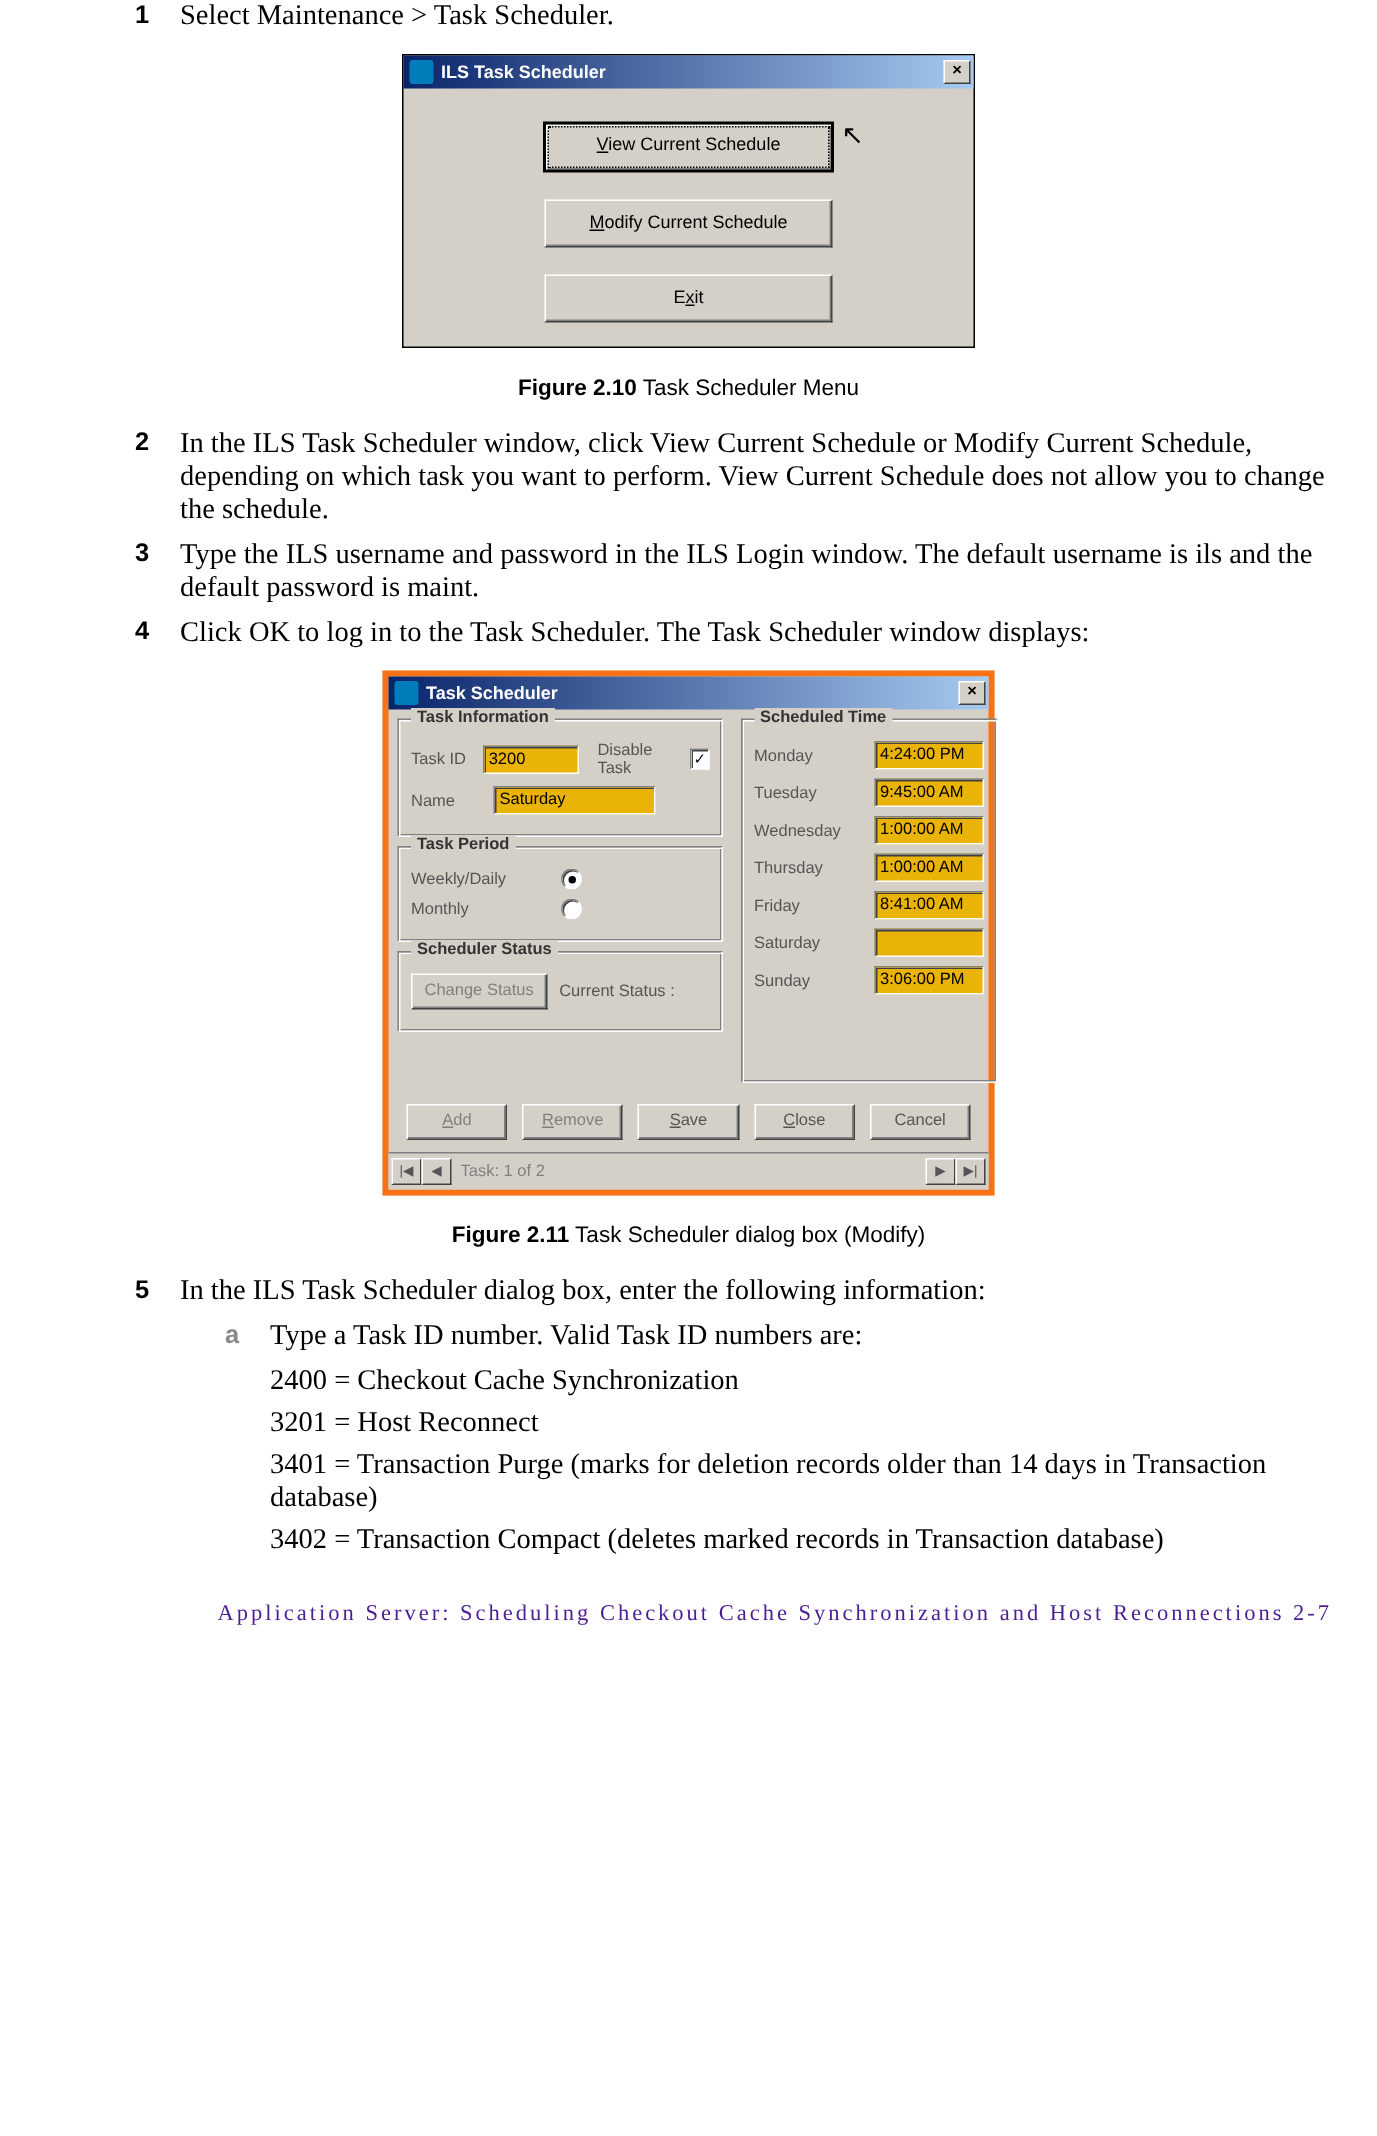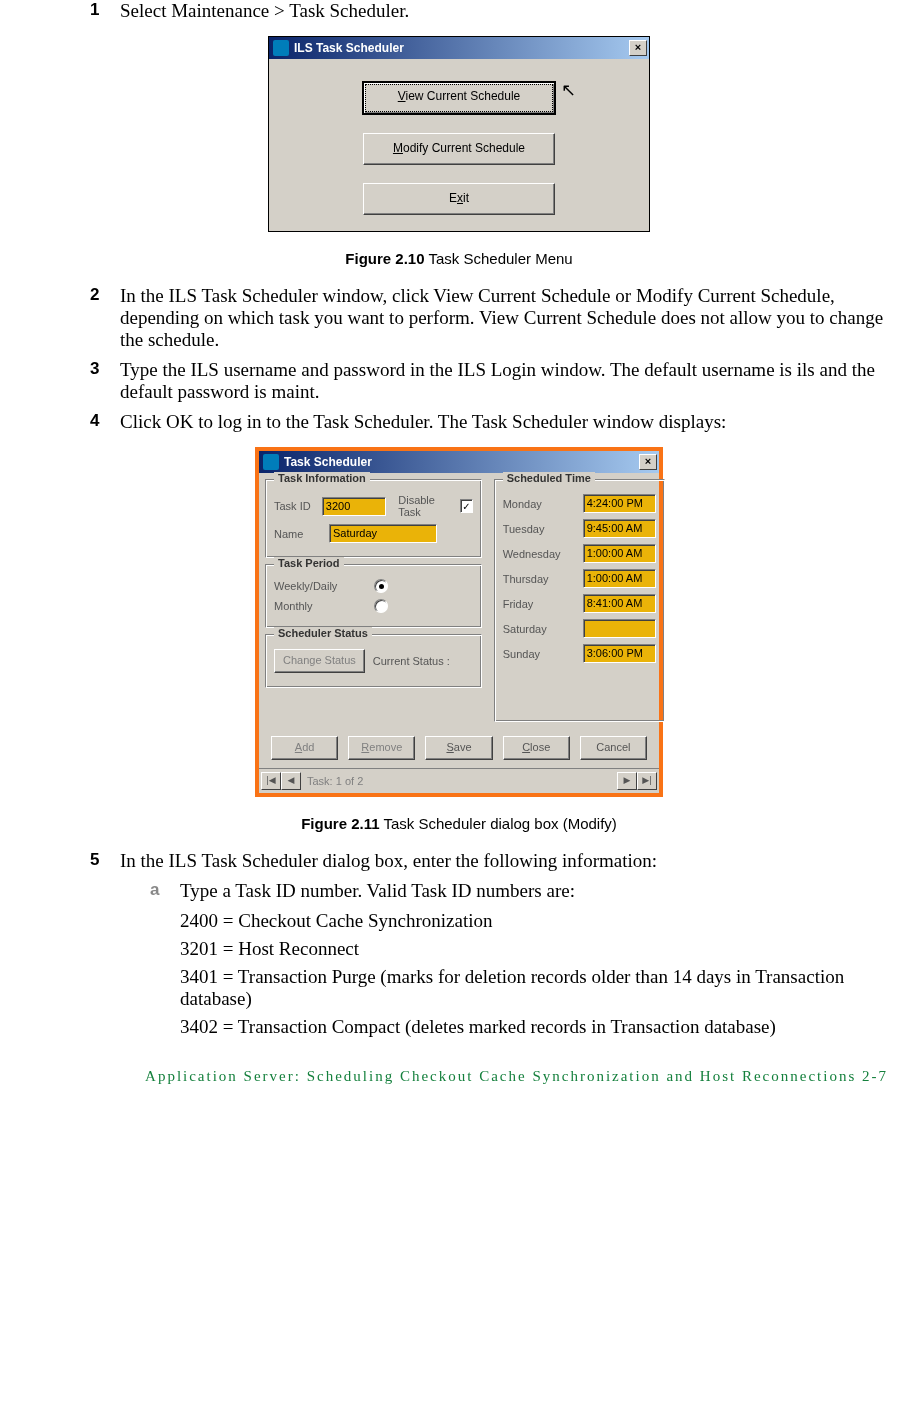--- a/index.html
+++ b/index.html
@@ -54,21 +54,21 @@
     text-align: center;
     font-family: Arial, sans-serif;
     font-size: 15px;
     margin: 18px 0;
   }
   .caption .figlabel { font-weight: bold; }
   .footer {
     font-family: "Times New Roman", serif;
     font-size: 15px;
     letter-spacing: 2px;
-    color: #15803d;
+    color: #4c1d95;
     text-align: right;
     margin-top: 30px;
   }
 
   
   .dlg1-wrap { text-align: center; margin: 14px 0 6px 0; }
   .dlg1 {
     display: inline-block;
     width: 380px;
     background: #d4d0c8;

